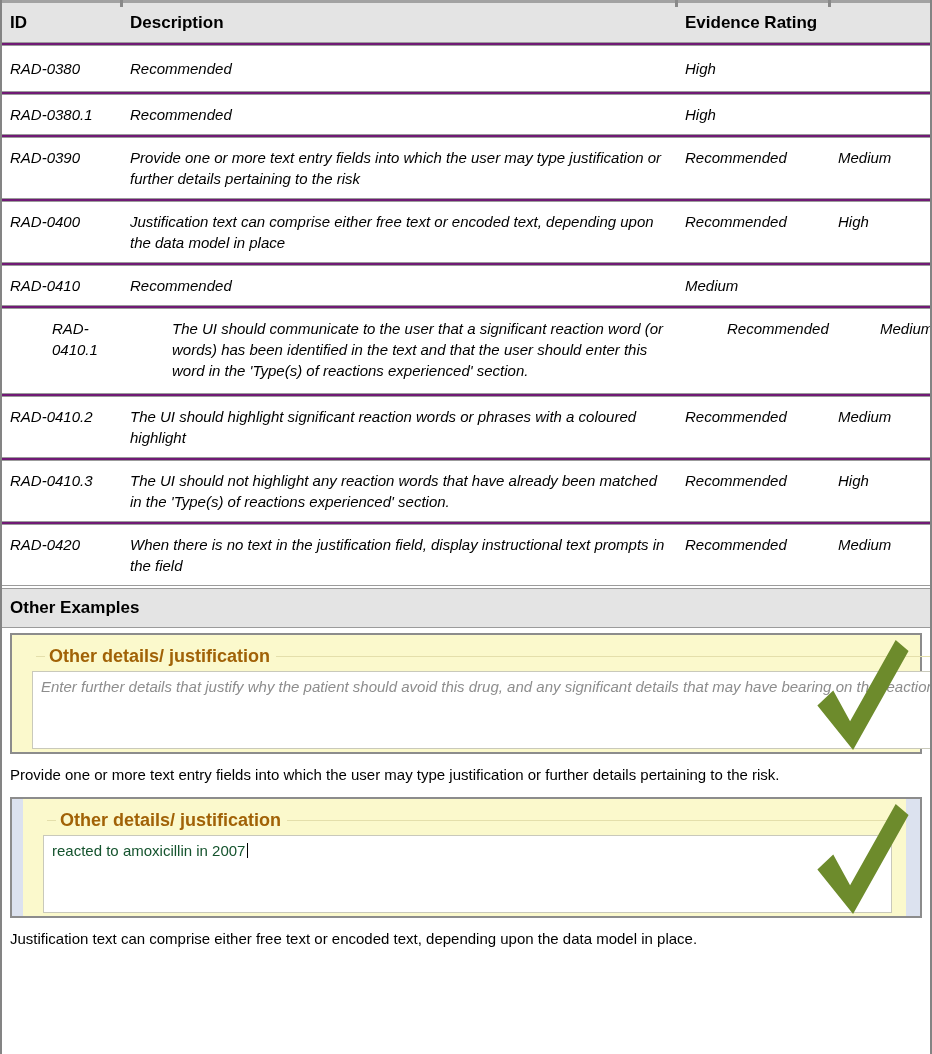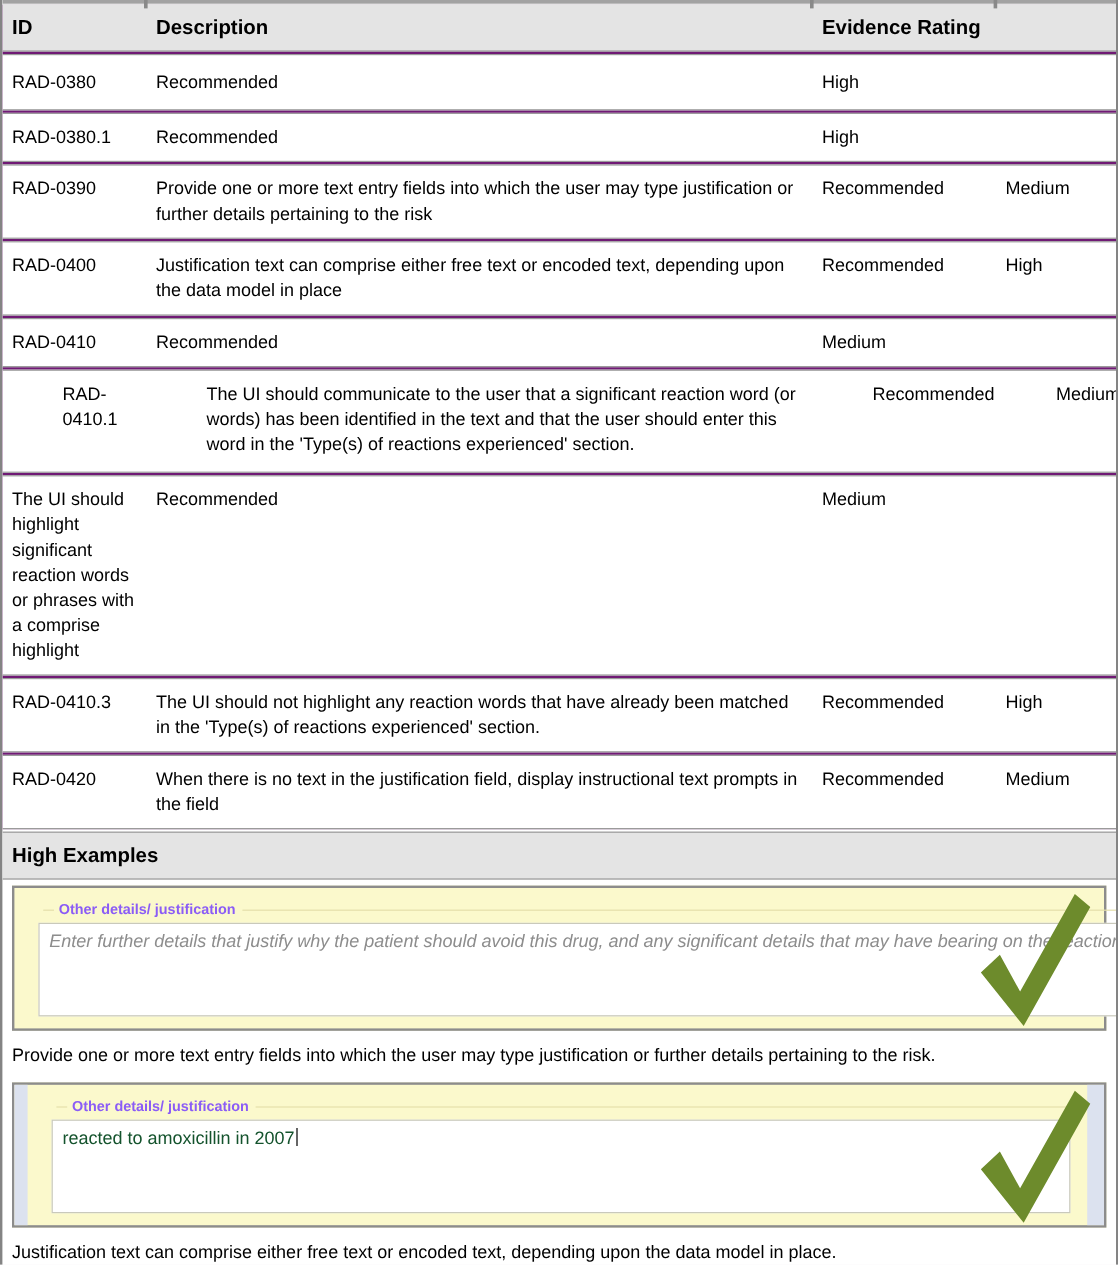--- a/index.html
+++ b/index.html
@@ -23,21 +23,21 @@
   .rtable { display:flex; flex-direction:column; gap:2px; background:#701a75; }
   .thead, .trow {
     display:grid;
     grid-template-columns:120px 555px 153px 1fr;
     background:#fff;
     border-top:1px solid #9b9b9b;
     border-bottom:1px solid #9b9b9b;
   }
   .thead { background:#e4e4e4; border-top:none; align-items:center; }
   .thead .cell { font-size:17px; font-weight:bold; line-height:22px; padding:8px; }
-  .trow .cell { font-size:15px; line-height:21px; padding:9px 8px 9px 8px; }
+  .trow .cell { font-size:15px; line-height:21px; padding:9px 8px 9px 8px;font-style:italic; }
   .trow.tall .cell { padding-bottom:12px;margin-left:42px; }
 
   
   .section-bar {
     margin-top:2px;
     background:#e4e4e4;
     border-top:1px solid #9b9b9b;
     border-bottom:1px solid #9b9b9b;
     padding:9px 8px;
     font-size:17px; font-weight:bold;
@@ -51,21 +51,21 @@
     display:flex;
     background:#fbf9cc;
   }
   .side-strip { width:11px; background:#dce2ef; }
   .side-strip.right { width:14px; }
   .ex-content { flex:1; padding:11px 14px 10px 24px; position:relative; }
   .legend-row { display:flex; align-items:center; }
   .legend-line { height:1px; background:#e4dfab; }
   .legend-line.short { width:9px; }
   .legend-line.long { flex:1; }
-  .ex-label { font-size:12px; font-weight:bold; color:#8b5cf6; padding:0 6px 0 4px; white-space:nowrap; }
+  .ex-label { font-size:18px; font-weight:bold; color:#a16207; padding:0 6px 0 4px; white-space:nowrap; }
   .ex-field {
     margin-top:4px; margin-left:-4px;
     height:78px;
     background:#fff;
     border:1px solid #c9c9bb;
     padding:5px 8px;
     font-size:15px; line-height:20px;
     overflow:hidden; white-space:nowrap;
   }
   .ex-field.placeholder { color:#8d8d8d; font-style:italic; }
@@ -129,41 +129,42 @@
     </div>
 
     <div class="trow tall">
       <div class="cell">RAD-0410.1</div>
       <div class="cell">The UI should communicate to the user that a significant reaction word (or words) has been identified in the text and that the user should enter this word in the 'Type(s) of reactions experienced' section.</div>
       <div class="cell">Recommended</div>
       <div class="cell">Medium</div>
     </div>
 
     <div class="trow">
-      <div class="cell">The UI should highlight significant reaction words or phrases with a comprise highlight</div>
+      <div class="cell">RAD-0410.2</div>
+      <div class="cell">The UI should highlight significant reaction words or phrases with a coloured highlight</div>
       <div class="cell">Recommended</div>
       <div class="cell">Medium</div>
     </div>
 
     <div class="trow">
       <div class="cell">RAD-0410.3</div>
       <div class="cell">The UI should not highlight any reaction words that have already been matched in the 'Type(s) of reactions experienced' section.</div>
       <div class="cell">Recommended</div>
       <div class="cell">High</div>
     </div>
 
     <div class="trow">
       <div class="cell">RAD-0420</div>
       <div class="cell">When there is no text in the justification field, display instructional text prompts in the field</div>
       <div class="cell">Recommended</div>
       <div class="cell">Medium</div>
     </div>
   </div>
 
-  <div class="section-bar">High Examples</div>
+  <div class="section-bar">Other Examples</div>
 
   <div class="example-box">
     <div class="side-strip"></div>
     <div class="ex-content">
       <div class="legend-row">
         <div class="legend-line short"></div>
         <div class="ex-label">Other details/ justification</div>
         <div class="legend-line long"></div>
       </div>
       <div class="ex-field placeholder">Enter further details that justify why the patient should avoid this drug, and any significant details that may have bearing on the reaction</div>

